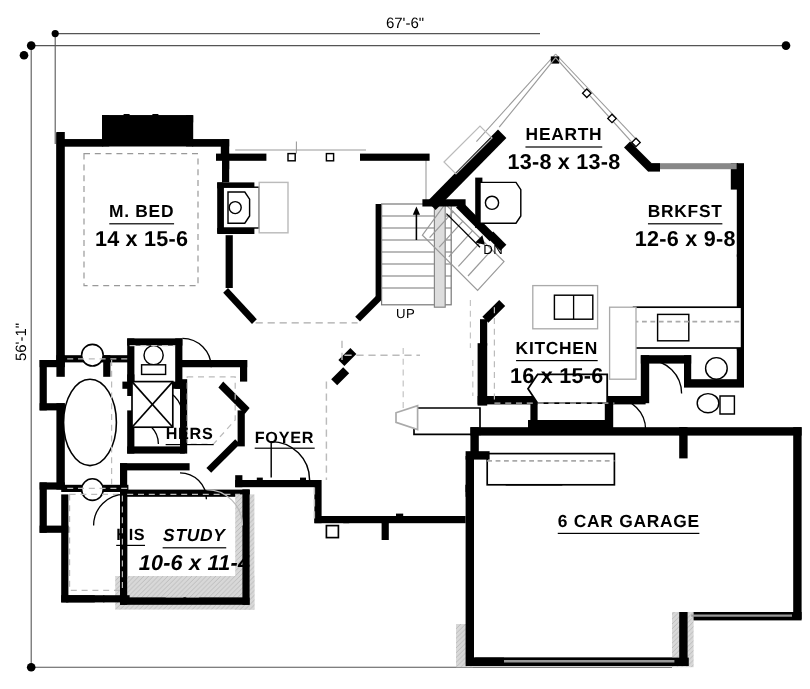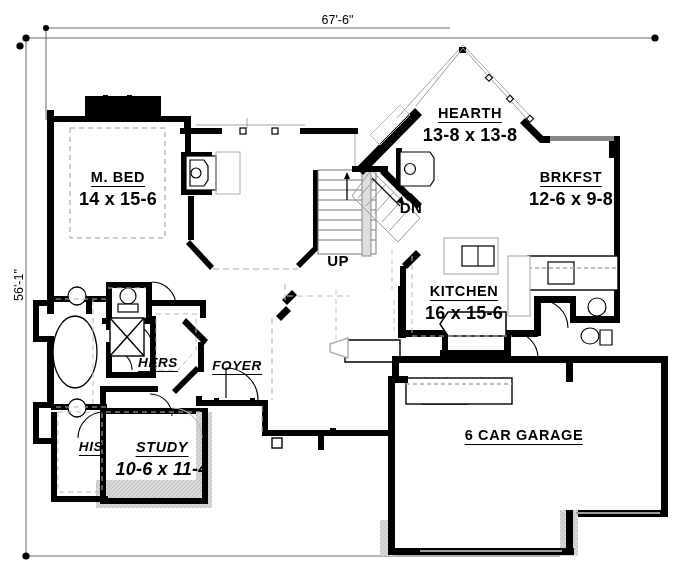--- a/index.html
+++ b/index.html
@@ -4,23 +4,23 @@
 <style>
   html,body{margin:0;padding:0;background:#ffffff;}
   body{width:675px;height:574px;overflow:hidden;
        font-family:"Liberation Sans","DejaVu Sans",sans-serif;}
   #plan{position:relative;width:675px;height:574px;background:#fff;}
   #svgroot{position:absolute;left:0;top:0;}
   .lbl{position:absolute;text-align:center;color:#000;white-space:nowrap;
        font-family:"Liberation Sans","DejaVu Sans",sans-serif;}
   .rname{font-weight:bold;font-size:14.5px;letter-spacing:.6px;
          border-bottom:1.6px solid #000;padding-bottom:0px;display:inline-block;line-height:1.08;}
-  .rname.sm{font-size:13.5px;font-style:italic;}
+  .rname.sm{font-size:13.5px;}
   .rdim{font-size:18px;font-weight:bold;letter-spacing:.2px;line-height:1.25;margin-top:1px;}
-  .plainlbl{font-size:15px;font-weight:bold;letter-spacing:.3px;}
+  .plainlbl{font-size:11px;font-weight:normal;letter-spacing:.3px;}
   .dimtxt{font-size:12.5px;font-weight:normal;color:#000;}
   .vert{transform-origin:50% 50%;transform:rotate(-90deg);}
   .ctr{transform:translateX(-50%);}
 </style>
 </head>
 <body>
 
 <div id="plan">
 
   <svg id="svgroot" width="675" height="574" viewBox="0 0 675 574">
@@ -445,21 +445,21 @@
   </div>
 
   <div class="lbl ctr" style="left:524px;top:426px;">
     <div><span class="rname">6 CAR GARAGE</span></div>
   </div>
 
   <div class="lbl ctr" style="left:158px;top:353px;">
     <div><span class="rname sm">HERS</span></div>
   </div>
 
-  <div class="lbl ctr" style="left:74px;top:437px;padding-left:34px;">
+  <div class="lbl ctr" style="left:92px;top:437px;padding-left:34px;">
     <div><span class="rname sm">HIS</span></div>
   </div>
 
   <div class="lbl ctr" style="left:237px;top:356px;">
     <div><span class="rname sm">FOYER</span></div>
   </div>
 
   <div class="lbl ctr" style="left:338px;top:252px;">
     <span class="plainlbl">UP</span>
   </div>

